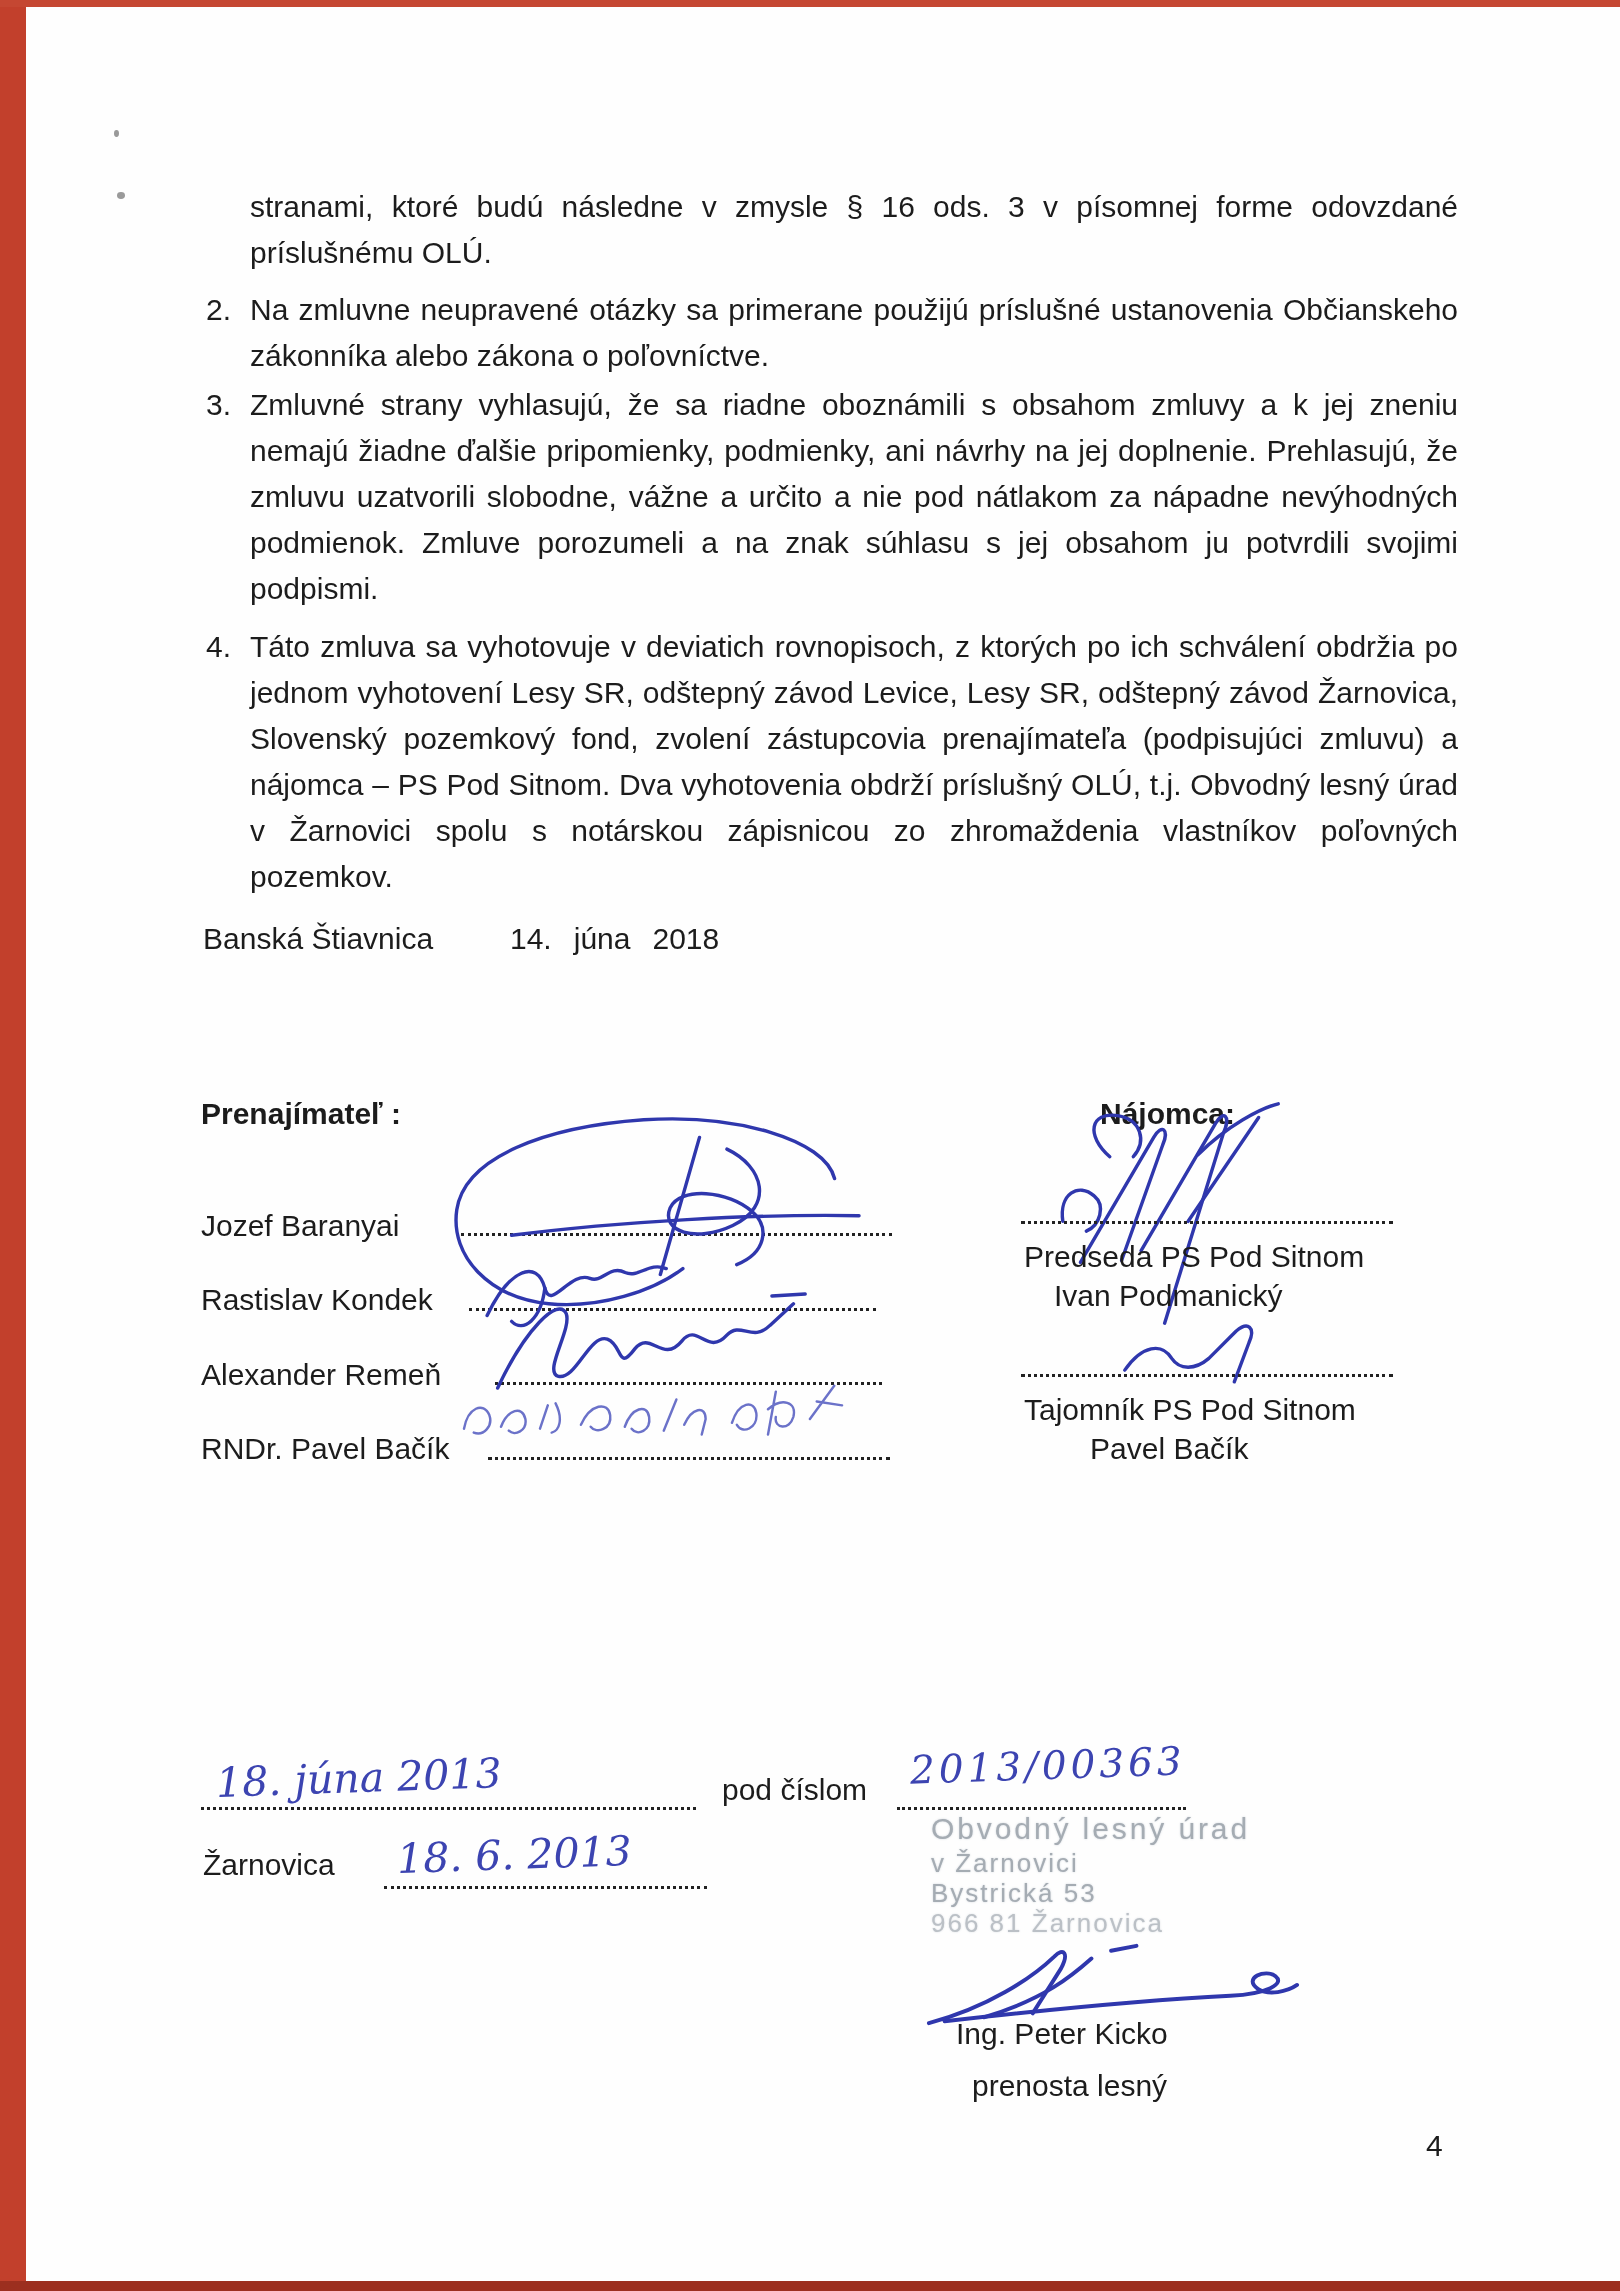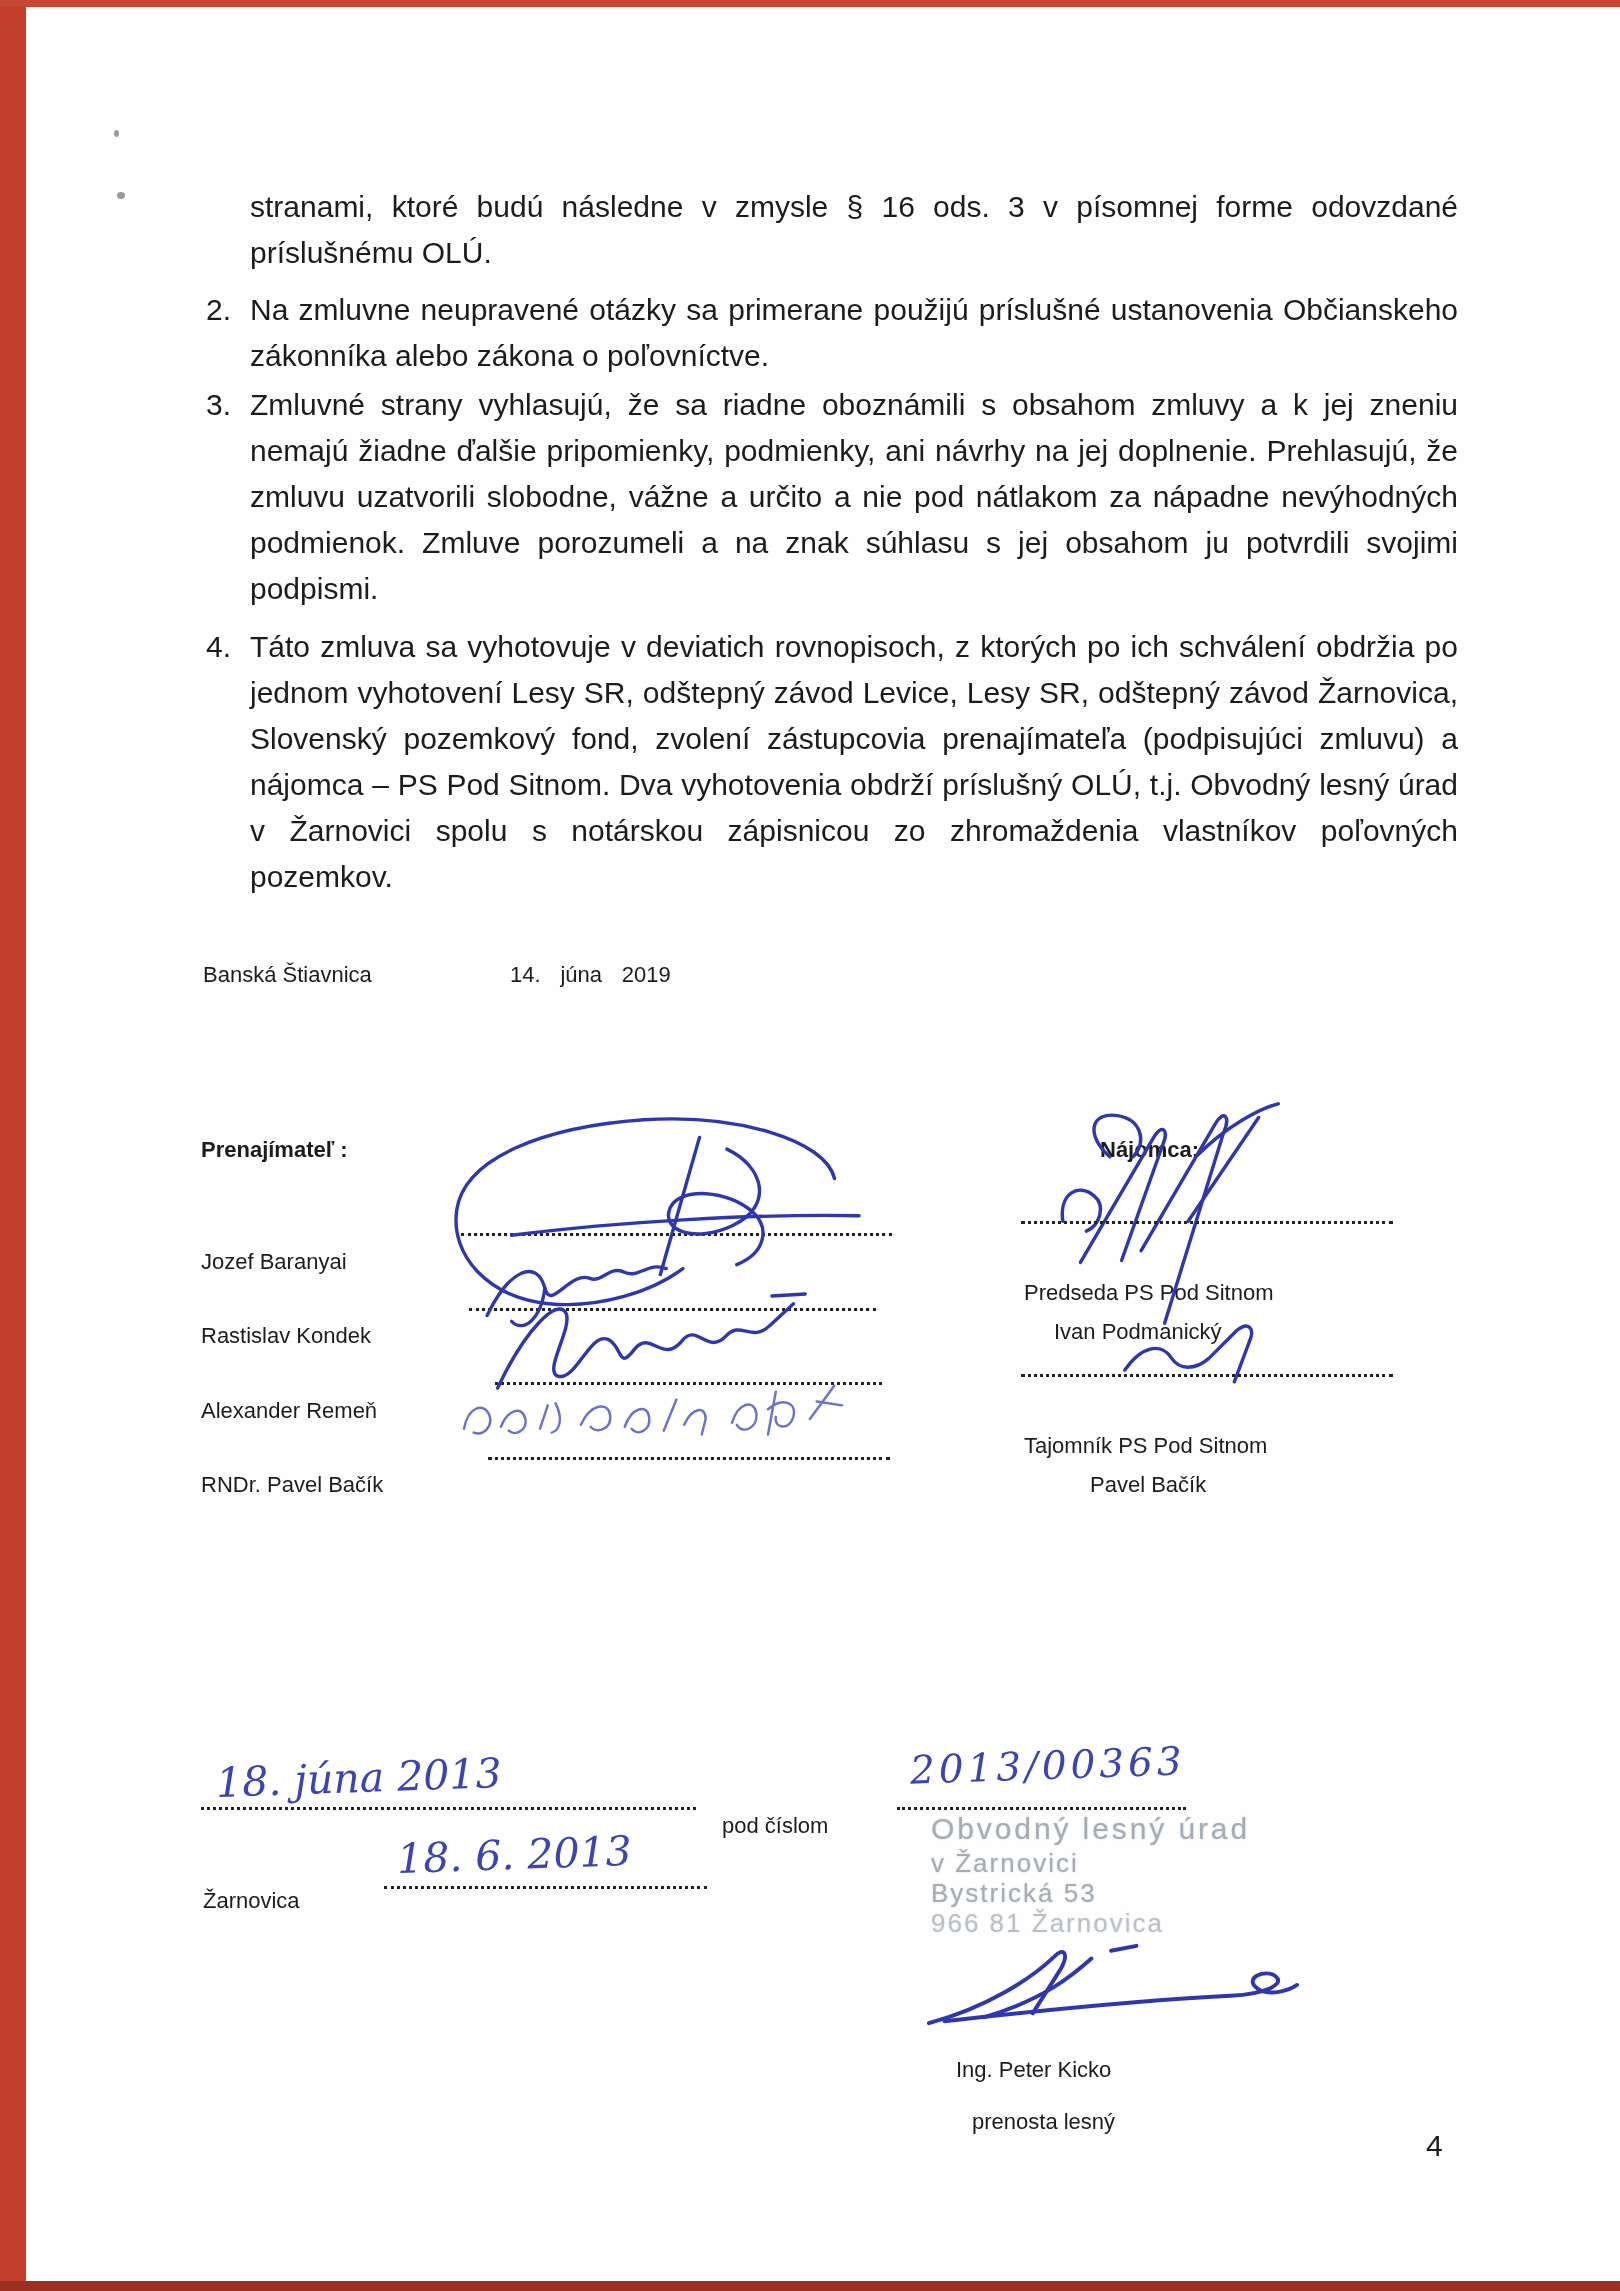--- a/index.html
+++ b/index.html
@@ -4,21 +4,21 @@
 <style>
   html,body{margin:0;padding:0;background:#ffffff;}
   .page{position:relative;width:1620px;height:2292px;background:#fefefe;overflow:hidden;
         font-family:"Liberation Sans","DejaVu Sans",sans-serif;color:#1c1c1c;padding-left:32px;}
   .edge-left{position:absolute;left:0;top:0;width:25.5px;height:2292px;background:#c2402c;}
   .edge-top{position:absolute;left:0;top:0;width:1620px;height:6.9px;background:#c54732;}
   .edge-bottom{position:absolute;left:0;top:2281px;width:1620px;height:10.8px;background:#9c2f1f;}
   .speck{position:absolute;background:#9a9a9a;border-radius:50%;}
   .body-text{position:absolute;font-size:30px;line-height:46px;text-align:justify;}
   .clause-num{position:absolute;font-size:30px;line-height:46px;}
-  .plain{position:absolute;font-size:22px;line-height:39px;white-space:nowrap;margin-top:36px;}
+  .plain{position:absolute;font-size:30px;line-height:39px;white-space:nowrap;}
   .bold{font-weight:bold;}
   .dots{position:absolute;border-bottom:3.9px dotted #222222;height:0;}
   .hand{position:absolute;color:#3c44b1;font-style:italic;font-family:"DejaVu Serif",serif;white-space:nowrap;}
   .sig{position:absolute;}
   .sig path{fill:none;stroke:#2f37ad;stroke-width:3.5;stroke-linecap:round;stroke-linejoin:round;}
   .sig.light path{stroke:#6b72c9;stroke-width:2.5;}
   .stamp{position:absolute;left:931px;top:1809px;width:382px;text-align:left;
          color:#99a1a9;opacity:0.88;text-shadow:0 0 2px rgba(150,160,175,.55);}
   .stamp .s1{font-size:30px;letter-spacing:2.9px;line-height:39px;}
   .stamp .s2{font-size:26px;letter-spacing:2px;line-height:30px;}
@@ -40,21 +40,21 @@
   <div class="clause-num" style="left:206px;top:287px;">2.</div>
   <div class="body-text" style="left:250px;top:287px;width:1208px;">Na zmluvne neupravené otázky sa primerane použijú príslušné ustanovenia Občianskeho zákonníka alebo zákona o poľovníctve.</div>
 
   <div class="clause-num" style="left:206px;top:382px;">3.</div>
   <div class="body-text" style="left:250px;top:382px;width:1208px;">Zmluvné strany vyhlasujú, že sa riadne oboznámili s obsahom zmluvy a k jej zneniu nemajú žiadne ďalšie pripomienky, podmienky, ani návrhy na jej doplnenie. Prehlasujú, že zmluvu uzatvorili slobodne, vážne a určito a nie pod nátlakom za nápadne nevýhodných podmienok. Zmluve porozumeli a na znak súhlasu s jej obsahom ju potvrdili svojimi podpismi.</div>
 
   <div class="clause-num" style="left:206px;top:624px;">4.</div>
   <div class="body-text" style="left:250px;top:624px;width:1208px;">Táto zmluva sa vyhotovuje v deviatich rovnopisoch, z ktorých po ich schválení obdržia po jednom vyhotovení Lesy SR, odštepný závod Levice, Lesy SR, odštepný závod Žarnovica, Slovenský pozemkový fond, zvolení zástupcovia prenajímateľa (podpisujúci zmluvu) a nájomca – PS Pod Sitnom. Dva vyhotovenia obdrží príslušný OLÚ, t.j. Obvodný lesný úrad v Žarnovici spolu s notárskou zápisnicou zo zhromaždenia vlastníkov poľovných pozemkov.</div>
 
   <div class="plain" style="left:203px;top:919px;">Banská Štiavnica</div>
-  <div class="plain" style="left:510px;top:919px;word-spacing:13.7px;">14. júna 2019</div>
+  <div class="plain" style="left:510px;top:919px;word-spacing:13.7px;">14. júna 2018</div>
 
   <div class="plain bold" style="left:201px;top:1094px;">Prenajímateľ :</div>
 
   <div class="plain" style="left:201px;top:1206px;">Jozef Baranyai</div>
   <div class="dots" style="left:461px;top:1233px;width:431px;"></div>
 
   <div class="plain" style="left:201px;top:1280px;">Rastislav Kondek</div>
   <div class="dots" style="left:469px;top:1308px;width:407px;"></div>
 
   <div class="plain" style="left:201px;top:1355px;">Alexander Remeň</div>

